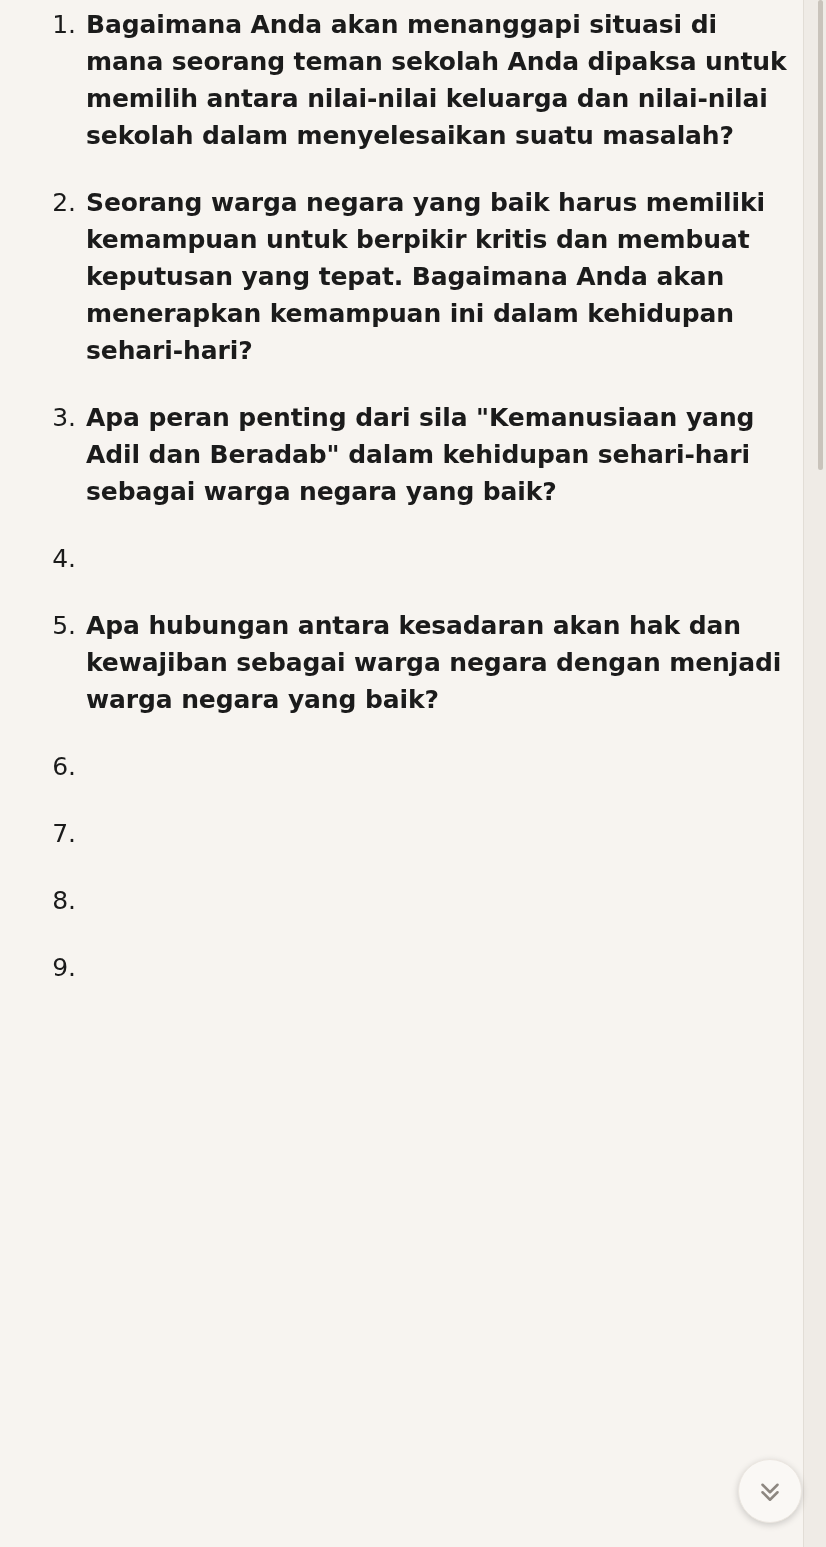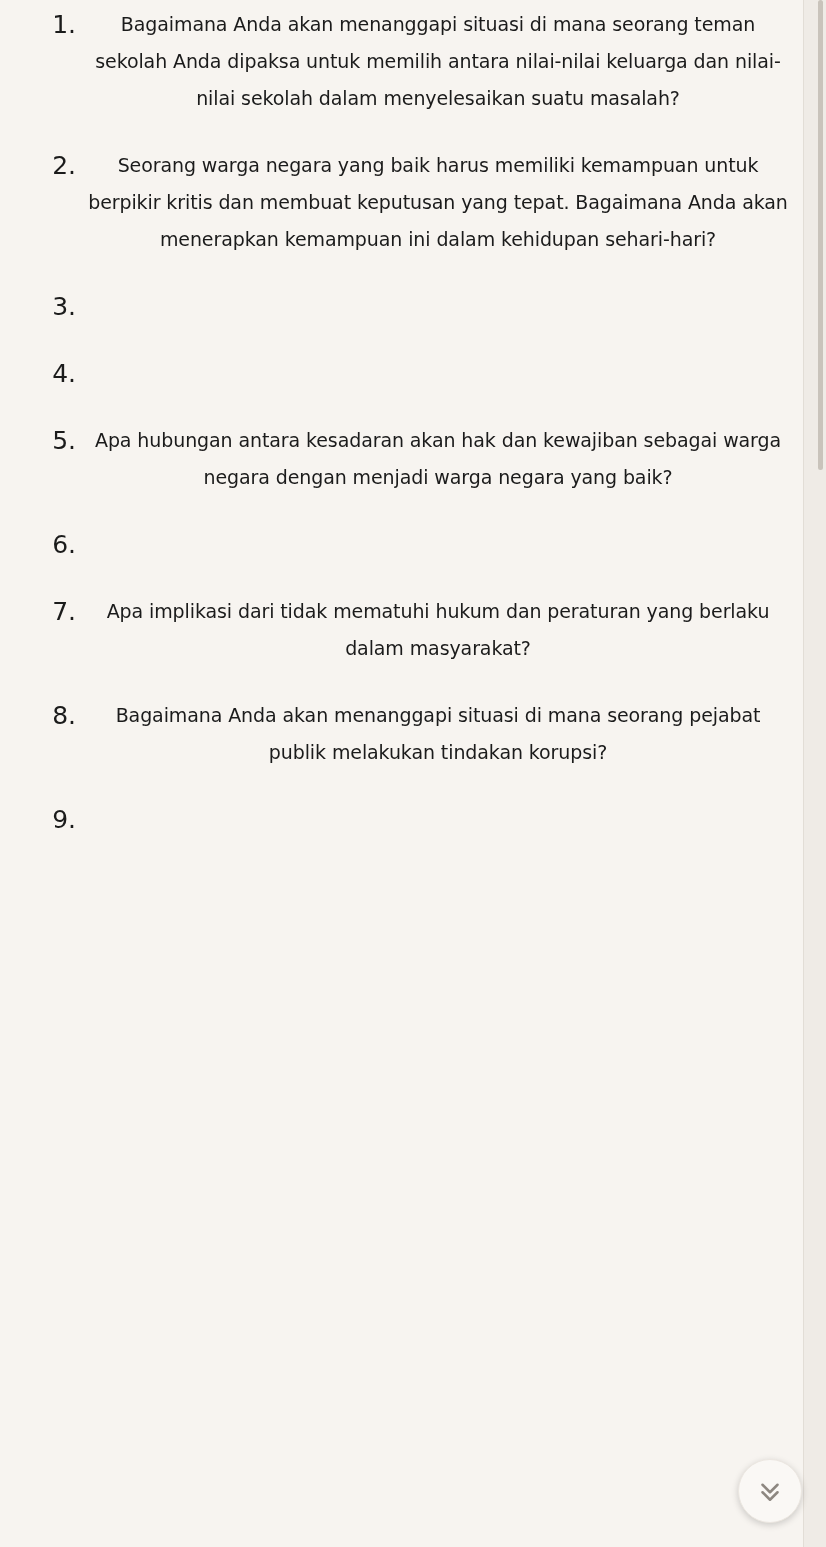--- a/index.html
+++ b/index.html
@@ -62,24 +62,25 @@
     flex: 0 0 auto;
     width: 44px;
     text-align: right;
     font-size: 25px;
     line-height: 37px;
     white-space: nowrap;
   }
   .q-text {
     flex: 1 1 auto;
     padding-left: 10px;
-    font-size: 19px;
+    font-size: 25px;
     line-height: 37px;
-    text-align: center;
+    text-align: left;
     letter-spacing: -0.1px;
+    font-weight: bold;
   }
 
   
   #fab {
     position: absolute;
     right: 24px;
     bottom: 24px;
     width: 62px;
     height: 62px;
     border-radius: 50%;
@@ -105,43 +106,42 @@
       <div class="q-text">Bagaimana Anda akan menanggapi situasi di mana seorang teman sekolah Anda dipaksa untuk memilih antara nilai-nilai keluarga dan nilai-nilai sekolah dalam menyelesaikan suatu masalah?</div>
     </div>
 
     <div class="q-item">
       <div class="q-num">2.</div>
       <div class="q-text">Seorang warga negara yang baik harus memiliki kemampuan untuk berpikir kritis dan membuat keputusan yang tepat. Bagaimana Anda akan menerapkan kemampuan ini dalam kehidupan sehari-hari?</div>
     </div>
 
     <div class="q-item">
       <div class="q-num">3.</div>
+      <div class="q-text">Apa peran penting dari sila "Kemanusiaan yang Adil dan Beradab" dalam kehidupan sehari-hari sebagai warga negara yang baik?</div>
     </div>
 
     <div class="q-item">
       <div class="q-num">4.</div>
     </div>
 
     <div class="q-item">
       <div class="q-num">5.</div>
       <div class="q-text">Apa hubungan antara kesadaran akan hak dan kewajiban sebagai warga negara dengan menjadi warga negara yang baik?</div>
     </div>
 
     <div class="q-item">
       <div class="q-num">6.</div>
     </div>
 
     <div class="q-item">
       <div class="q-num">7.</div>
-      <div class="q-text">Apa implikasi dari tidak mematuhi hukum dan peraturan yang berlaku dalam masyarakat?</div>
     </div>
 
     <div class="q-item">
       <div class="q-num">8.</div>
-      <div class="q-text">Bagaimana Anda akan menanggapi situasi di mana seorang pejabat publik melakukan tindakan korupsi?</div>
     </div>
 
     <div class="q-item">
       <div class="q-num">9.</div>
     </div>
 
 
   </div>
 
   <div id="right-strip">

